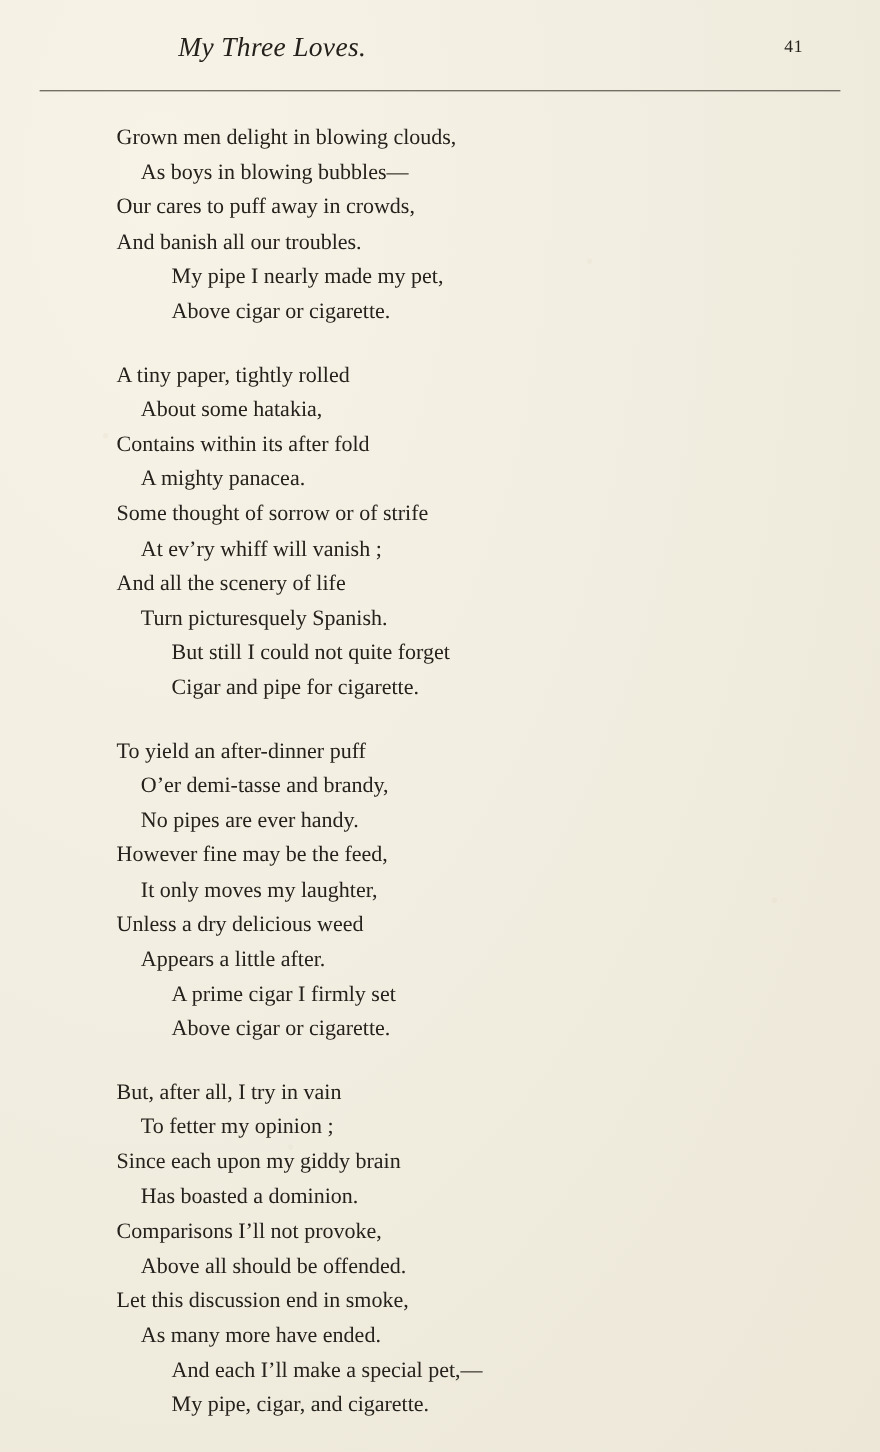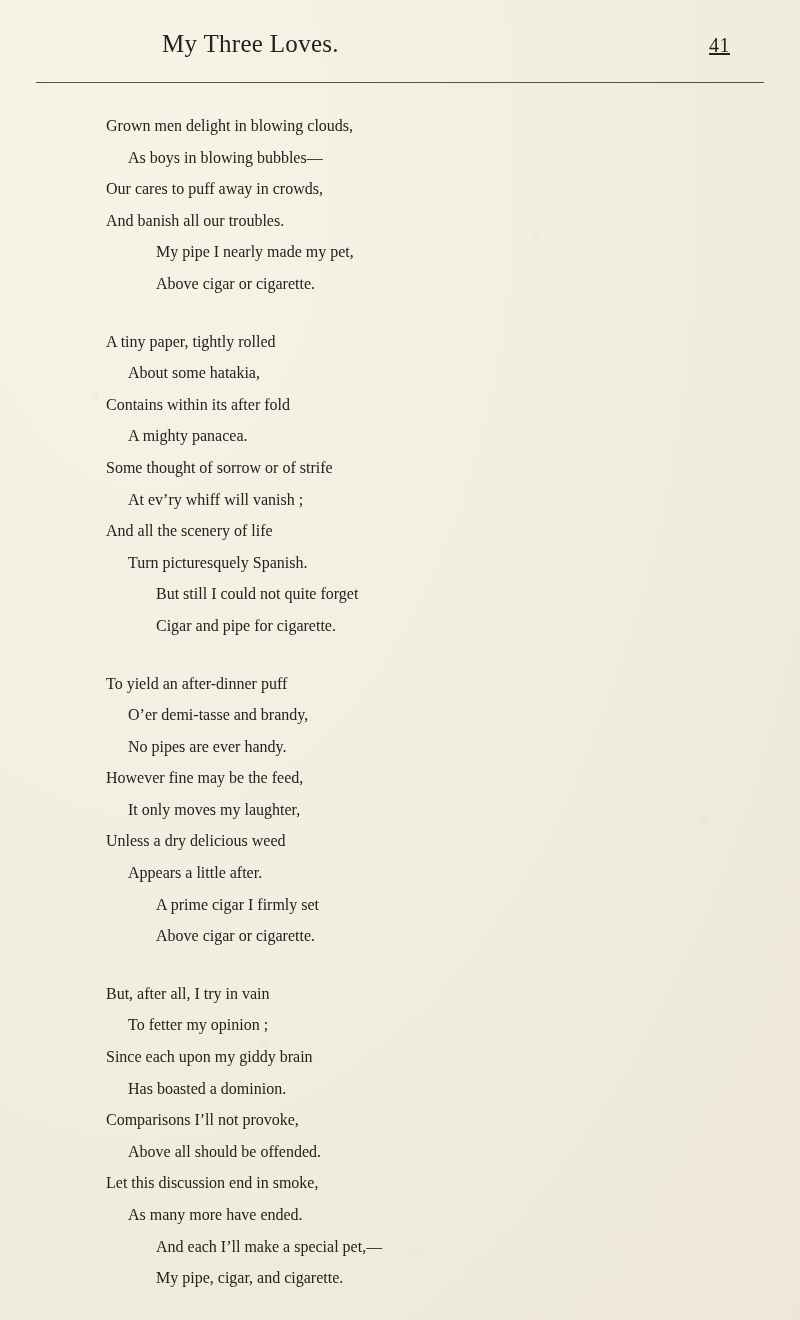--- a/index.html
+++ b/index.html
@@ -38,52 +38,52 @@
     position: absolute;
     top: 30px;
     left: 70px;
     width: 660px;
     height: 40px;
   }
   .running-title {
     position: absolute;
     left: 92px;
     top: 0;
+    font-style: italic;
     font-size: 25px;
     letter-spacing: 0.3px;
     white-space: nowrap;
   }
   .folio {
     position: absolute;
     right: 0;
     top: 4px;
-    font-size: 20px;
+    font-size: 16px;
     letter-spacing: 0.5px;
-    text-decoration: underline;
   }
   .rule {
     position: absolute;
     top: 82px;
     left: 36px;
     width: 728px;
     height: 1px;
     background: #3a342b;
     opacity: 0.85;
   }
   .body-text {
     position: absolute;
     top: 110px;
     left: 106px;
     width: 640px;
   }
   .stanza {
     margin: 0 0 26px 0;
   }
   .line {
-    font-size: 16px;
+    font-size: 20px;
     line-height: 31.6px;
     white-space: pre;
   }
   .ind-0 { padding-left: 0; }
   .ind-1 { padding-left: 22px; }
   .ind-2 { padding-left: 50px; }
   .it { }
 </style>
 </head>
 <body>

